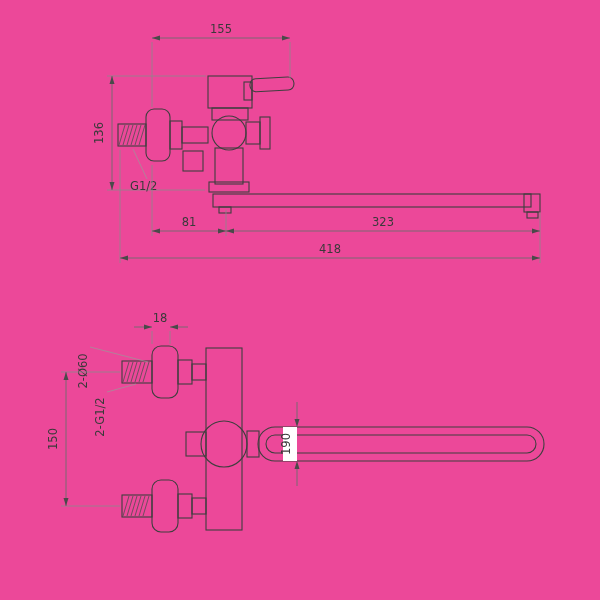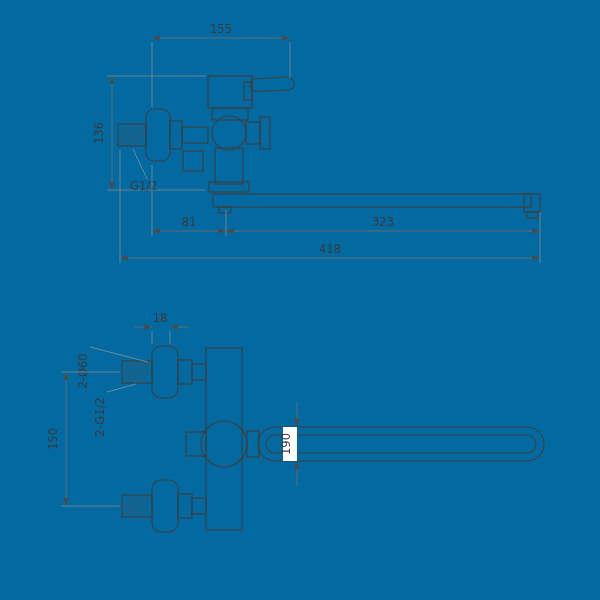--- a/index.html
+++ b/index.html
@@ -1,16 +1,16 @@
 <!DOCTYPE html>
 <html><head>
 <meta charset="utf-8">
 <style>
   html,body{margin:0;padding:0;background:#ffffff;}
-  .canvas{width:600px;height:600px;background:#0369a1;position:relative;overflow:hidden;
+  .canvas{width:600px;height:600px;background:#ec4899;position:relative;overflow:hidden;
           font-family:"DejaVu Sans", sans-serif;}
   svg{display:block;}
   svg text{font-family:"DejaVu Sans", sans-serif;font-size:11.5px;fill:#3a3a3a;}
   .part{fill:none;stroke:#3f3f3f;stroke-width:1.1;stroke-linejoin:miter;}
   .dim{fill:none;stroke:#6e6e6e;stroke-width:0.9;}
   .ext{fill:none;stroke:#8a8a8a;stroke-width:0.8;}
   .arr{fill:#4a4a4a;stroke:none;}
   .hatch line{stroke:#4f4f4f;stroke-width:0.8;}
   .leader{fill:none;stroke:#9a9a9a;stroke-width:0.7;}
   .textbg{fill:#ffffff;stroke:none;}

